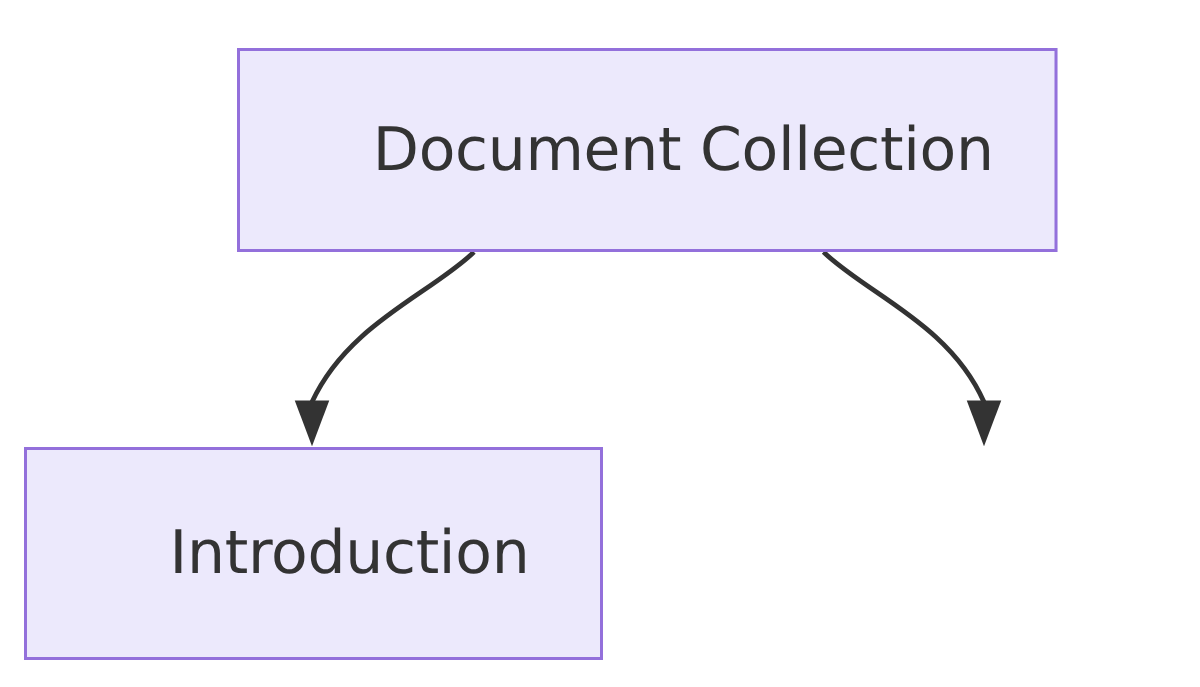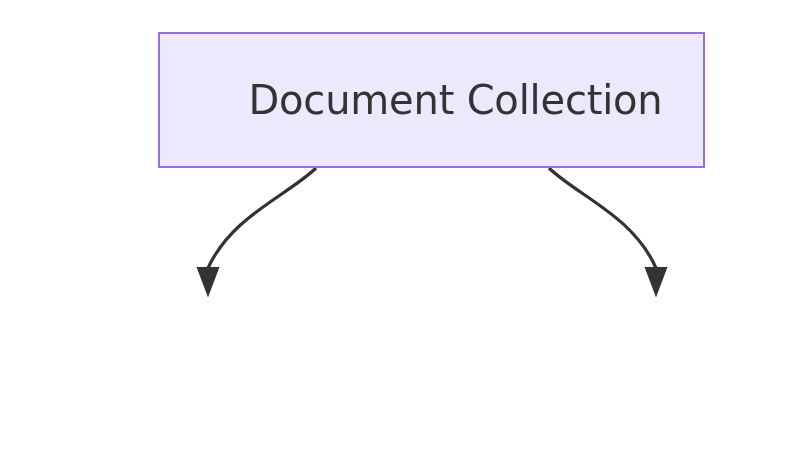--- a/index.html
+++ b/index.html
@@ -86,15 +86,18 @@
     <polygon class="arrow-head" points="196.5,267 219.5,267 208,297.5"></polygon>
 
     <path class="edge-path" d="M 549,168 C 578,196 633,216 656,268"></path>
     <polygon class="arrow-head" points="644.5,267 667.5,267 656,297.5"></polygon>
   </svg>
 
   <div class="node" id="node-root">
     <span class="node-label">Document Collection</span>
   </div>
 
+  <div class="node" id="node-introduction">
+    <span class="node-label">Introduction</span>
+  </div>
 
 
 </div>
 
 </body></html>

